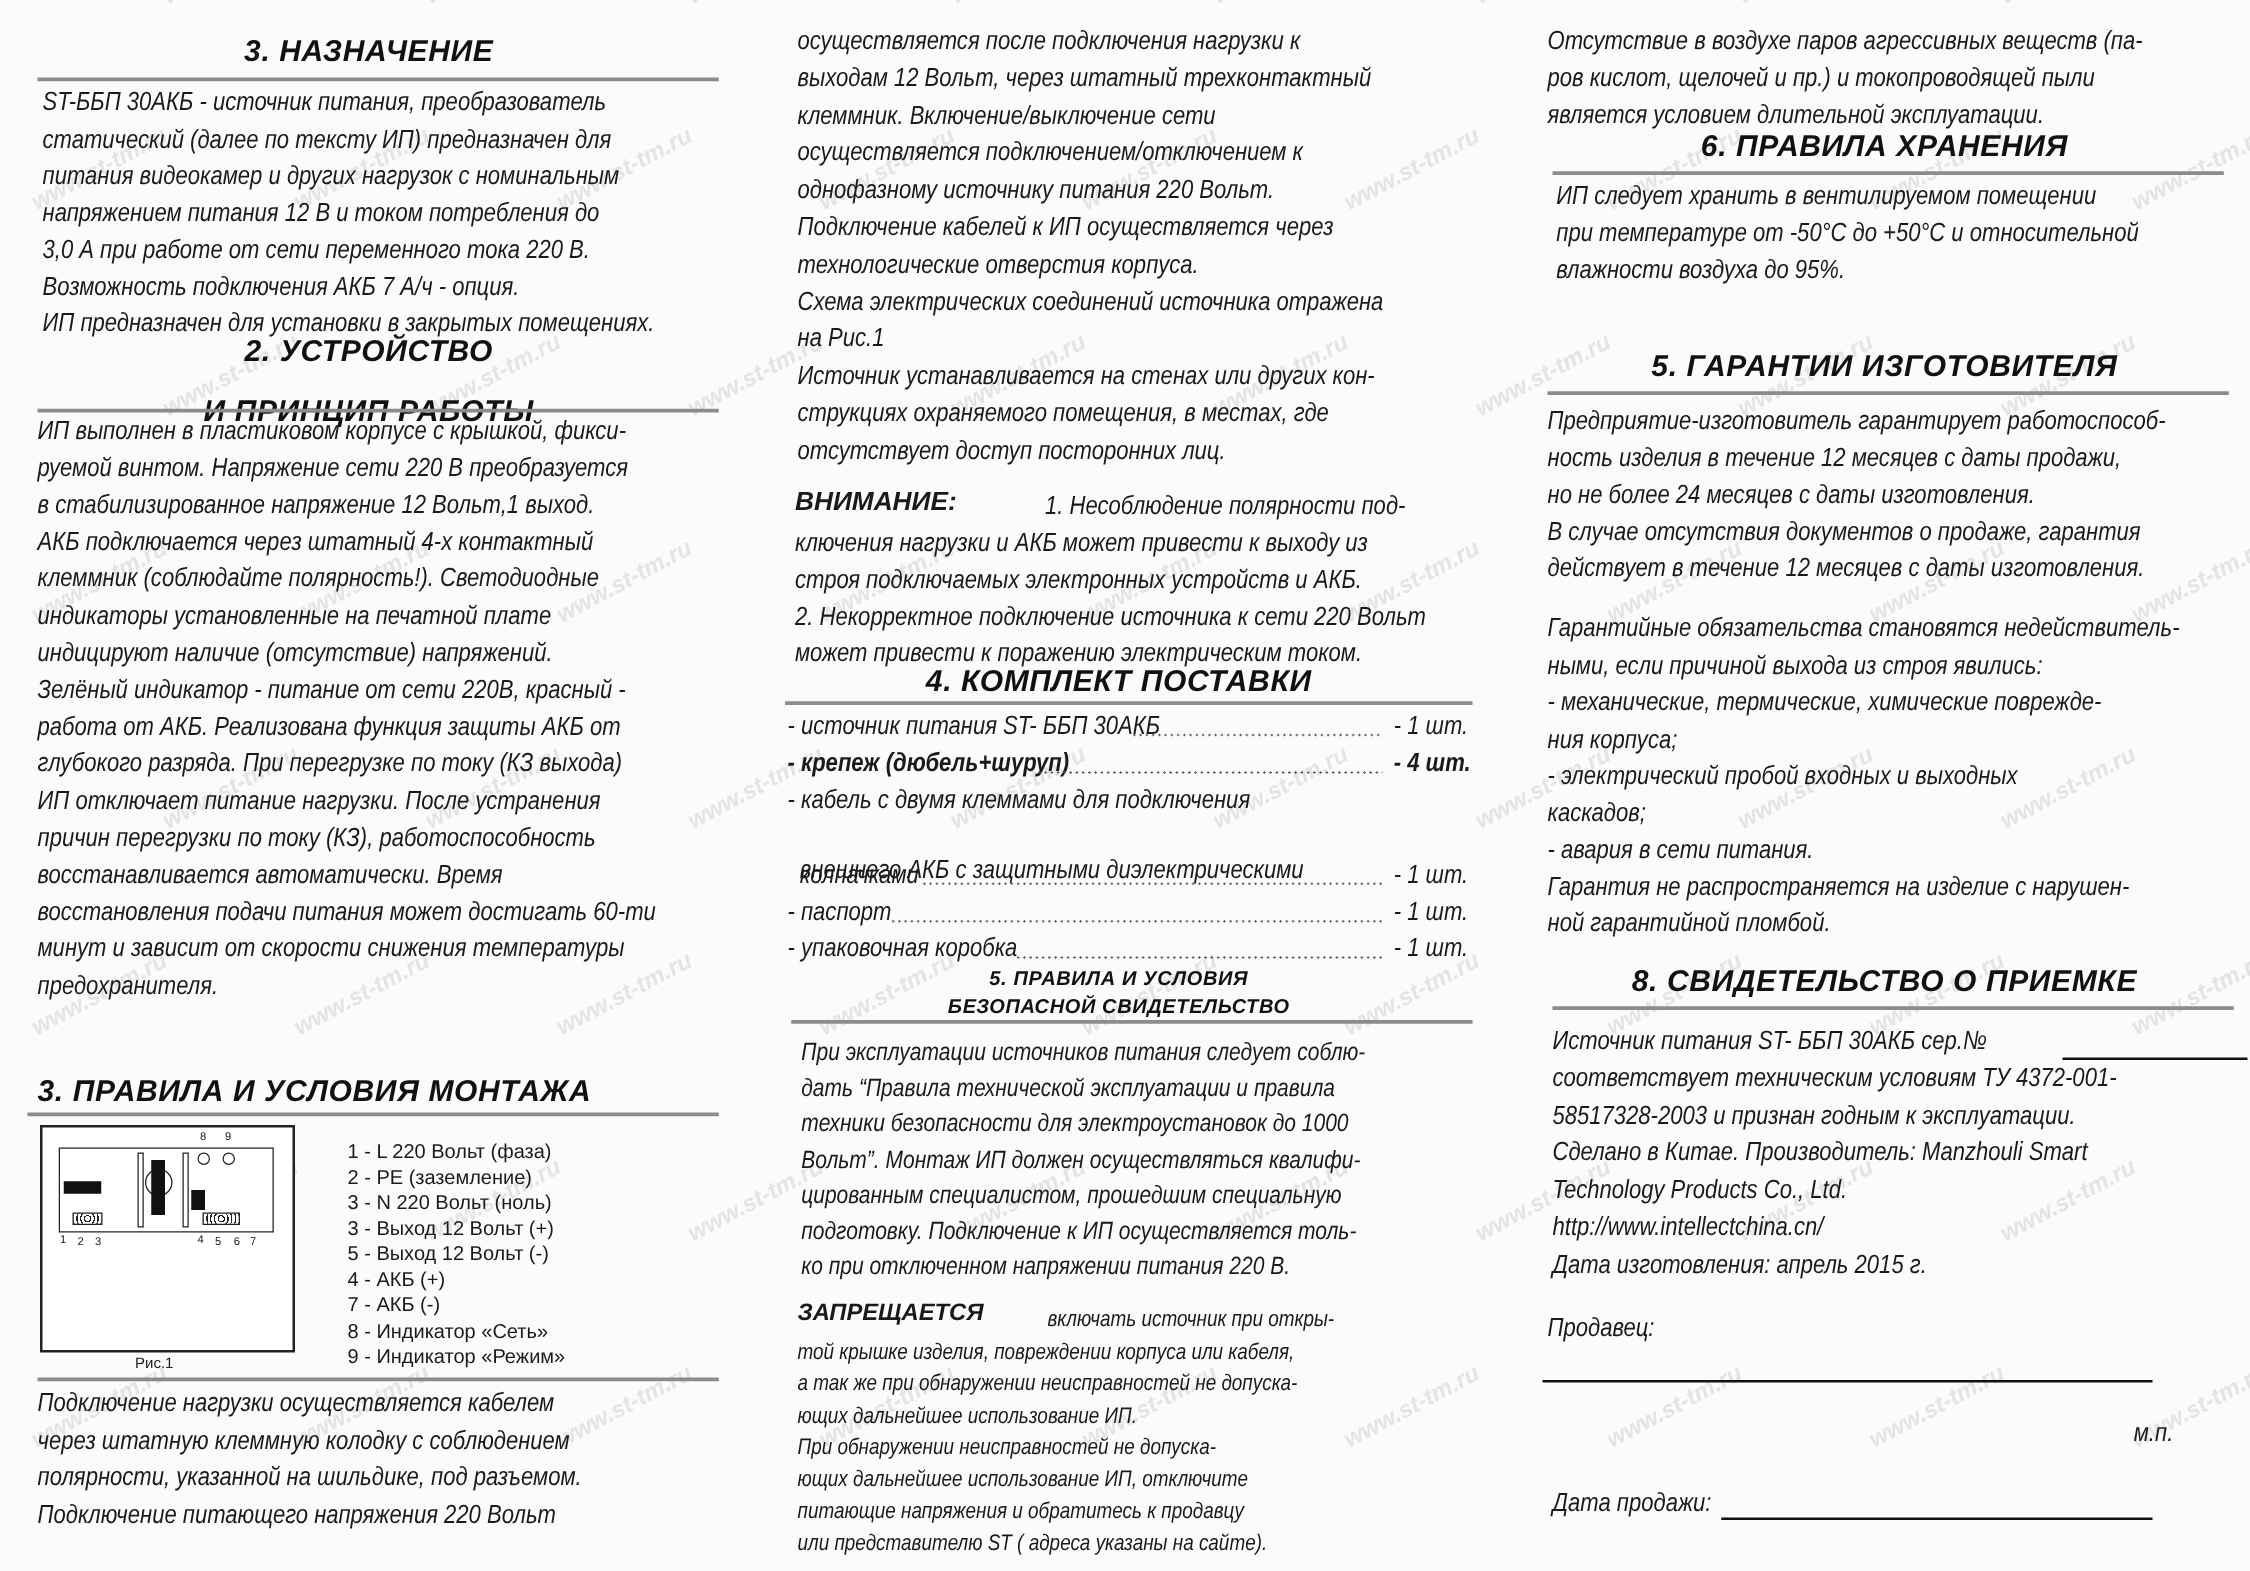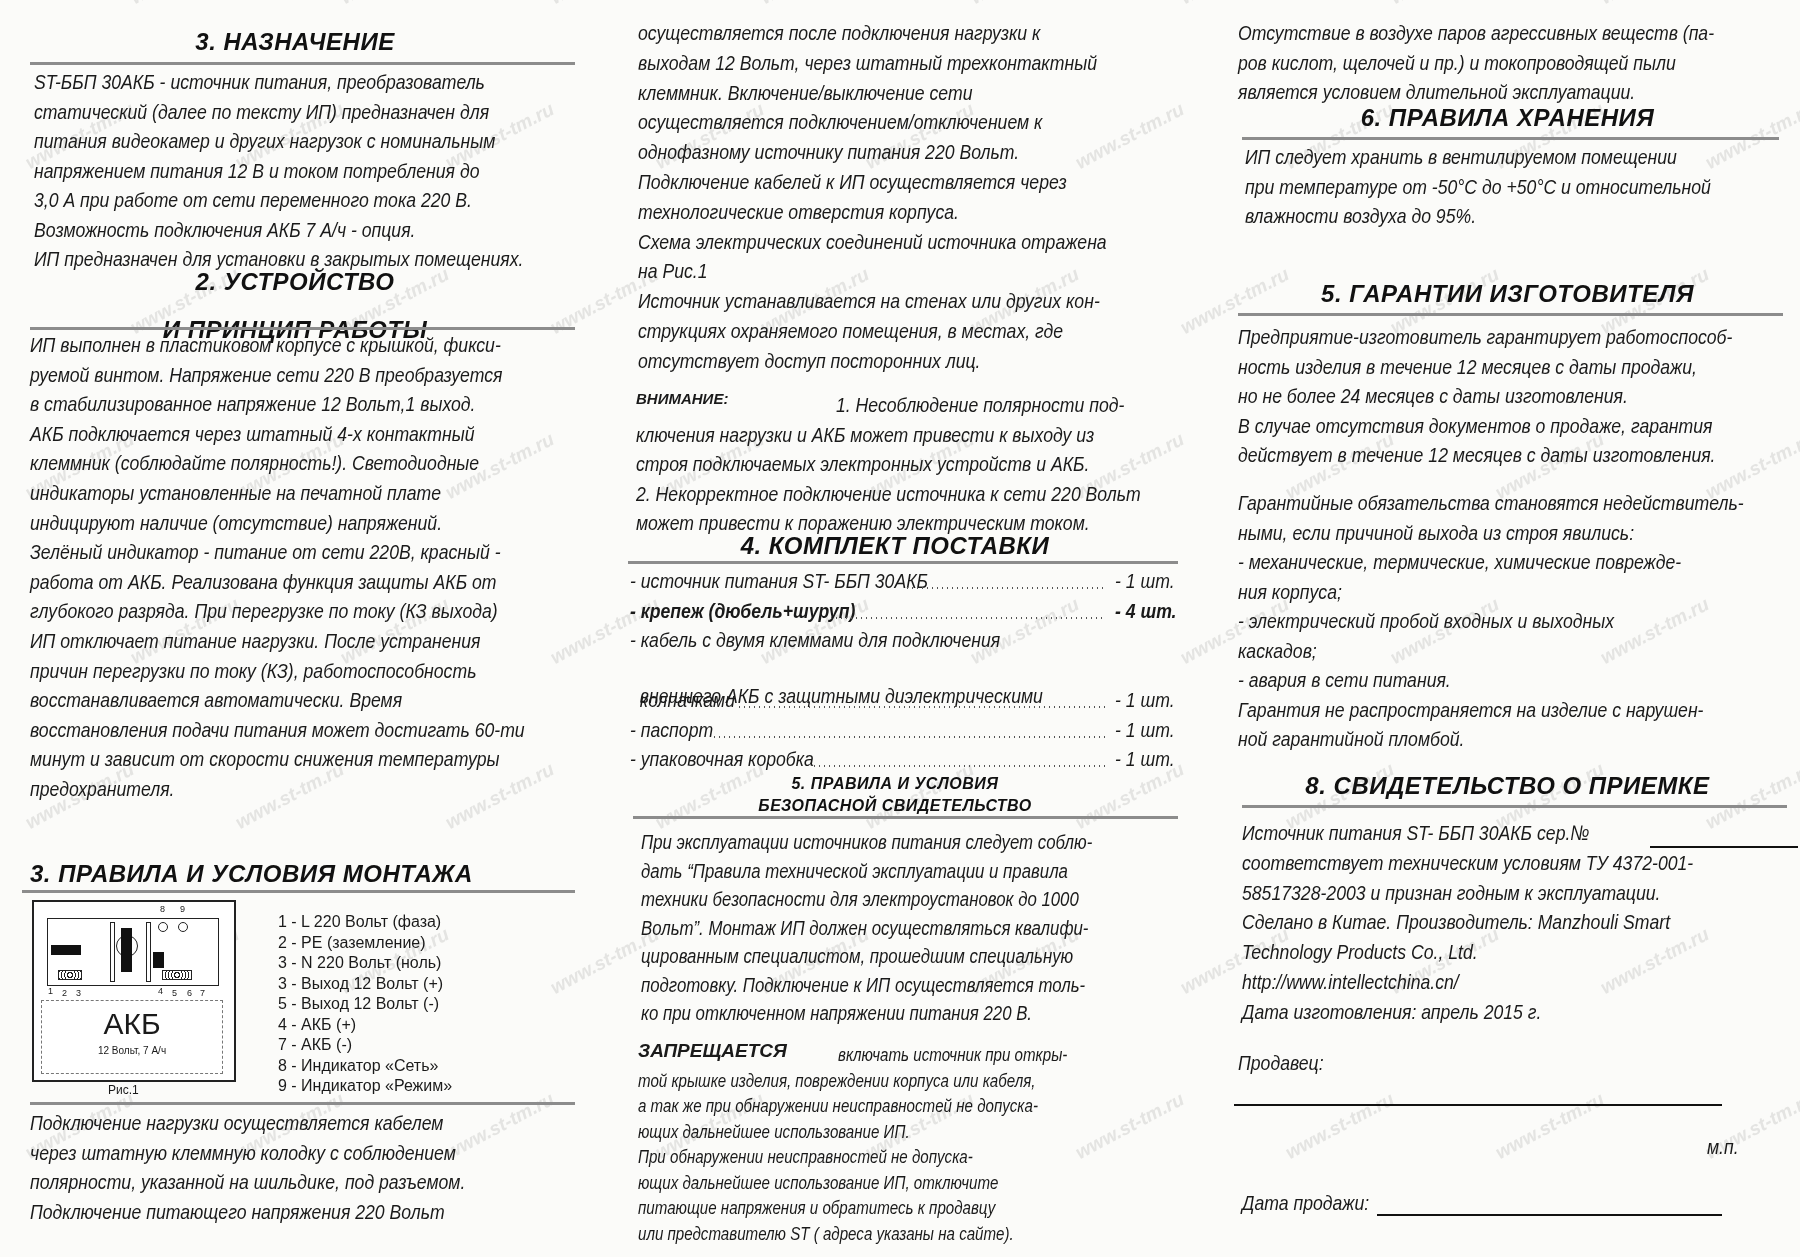--- a/index.html
+++ b/index.html
@@ -166,24 +166,20 @@
       <div style="position: absolute; font-size: 9px; font-family: &quot;Liberation Sans&quot;, sans-serif; left: 14px; top: 84px;">1</div>
       <div style="position: absolute; font-size: 9px; font-family: &quot;Liberation Sans&quot;, sans-serif; left: 28px; top: 86px;">2</div>
       <div style="position: absolute; font-size: 9px; font-family: &quot;Liberation Sans&quot;, sans-serif; left: 42px; top: 86px;">3</div>
       <div style="position: absolute; font-size: 9px; font-family: &quot;Liberation Sans&quot;, sans-serif; left: 124px; top: 84px;">4</div>
       <div style="position: absolute; font-size: 9px; font-family: &quot;Liberation Sans&quot;, sans-serif; left: 138px; top: 86px;">5</div>
       <div style="position: absolute; font-size: 9px; font-family: &quot;Liberation Sans&quot;, sans-serif; left: 153px; top: 86px;">6</div>
       <div style="position: absolute; font-size: 9px; font-family: &quot;Liberation Sans&quot;, sans-serif; left: 166px; top: 86px;">7</div>
       <div style="position: absolute; font-size: 9px; font-family: &quot;Liberation Sans&quot;, sans-serif; left: 126px; top: 2px;">8</div>
       <div style="position: absolute; font-size: 9px; font-family: &quot;Liberation Sans&quot;, sans-serif; left: 146px; top: 2px;">9</div>
     </div>
-  <div style="position:absolute;left:7px;top:98px;width:180px;height:72px;border:1px dashed #777;">
-    <div style="position:absolute;left:0;right:0;top:6px;text-align:center;font-size:30px;font-family:'Liberation Sans',sans-serif;">АКБ</div>
-    <div style="position:absolute;left:0;right:0;top:44px;text-align:center;font-size:10px;font-family:'Liberation Sans',sans-serif;">12 Вольт, 7 А/ч</div>
-  </div>
 </div>
 <div style="position:absolute;left:108px;top:1083px;font-size:12px;font-family:'Liberation Sans',sans-serif;">Рис.1</div>
 <div id="legend" class="legend" style="left:278px;top:912px;">
     <div>1 - L 220 Вольт (фаза)</div>
     <div>2 - PE (заземление)</div>
     <div>3 - N 220 Вольт (ноль)</div>
     <div>3 - Выход 12 Вольт (+)</div>
     <div>5 - Выход 12 Вольт (-)</div>
     <div>4 - АКБ (+)</div>
     <div>7 - АКБ (-)</div>
@@ -208,21 +204,21 @@
     <div class="txt" style="left: 0px; top: 149px;">Подключение кабелей к ИП осуществляется через</div>
     <div class="txt" style="left: 0px; top: 178.8px;">технологические отверстия корпуса.</div>
     <div class="txt" style="left: 0px; top: 208.6px;">Схема электрических соединений источника отражена</div>
     <div class="txt" style="left: 0px; top: 238.4px;">на Рис.1</div>
     <div class="txt" style="left: 0px; top: 268.2px;">Источник устанавливается на стенах или других кон-</div>
     <div class="txt" style="left: 0px; top: 298px;">струкциях охраняемого помещения, в местах, где</div>
     <div class="txt" style="left: 0px; top: 327.8px;">отсутствует доступ посторонних лиц.</div>
   </div>
 
 <div style="position:absolute;left:636px;top:390px;">
-  <span class="bold-inline" style="position:absolute;left:0;top:0;font-size:15px;white-space:nowrap;">ВНИМАНИЕ:</span>
+  <span class="bold-inline" style="position:absolute;left:0;top:0;font-size:21px;white-space:nowrap;">ВНИМАНИЕ:</span>
 </div>
 <div id="warnbody" style="position:absolute;left:636px;top:390px;">
     <div class="txt" style="left: 200px; top: 0px;">1. Несоблюдение полярности под-</div>
     <div class="txt" style="left: 0px; top: 29.6px;">ключения нагрузки и АКБ может привести к выходу из</div>
     <div class="txt" style="left: 0px; top: 59.2px;">строя подключаемых электронных устройств и АКБ.</div>
     <div class="txt" style="left: 0px; top: 88.8px;">2. Некорректное подключение источника к сети 220 Вольт</div>
     <div class="txt" style="left: 0px; top: 118.4px;">может привести к поражению электрическим током.</div>
   </div>
 
 <div class="h" style="left:630px;width:530px;top:532px;">4. КОМПЛЕКТ ПОСТАВКИ</div>

